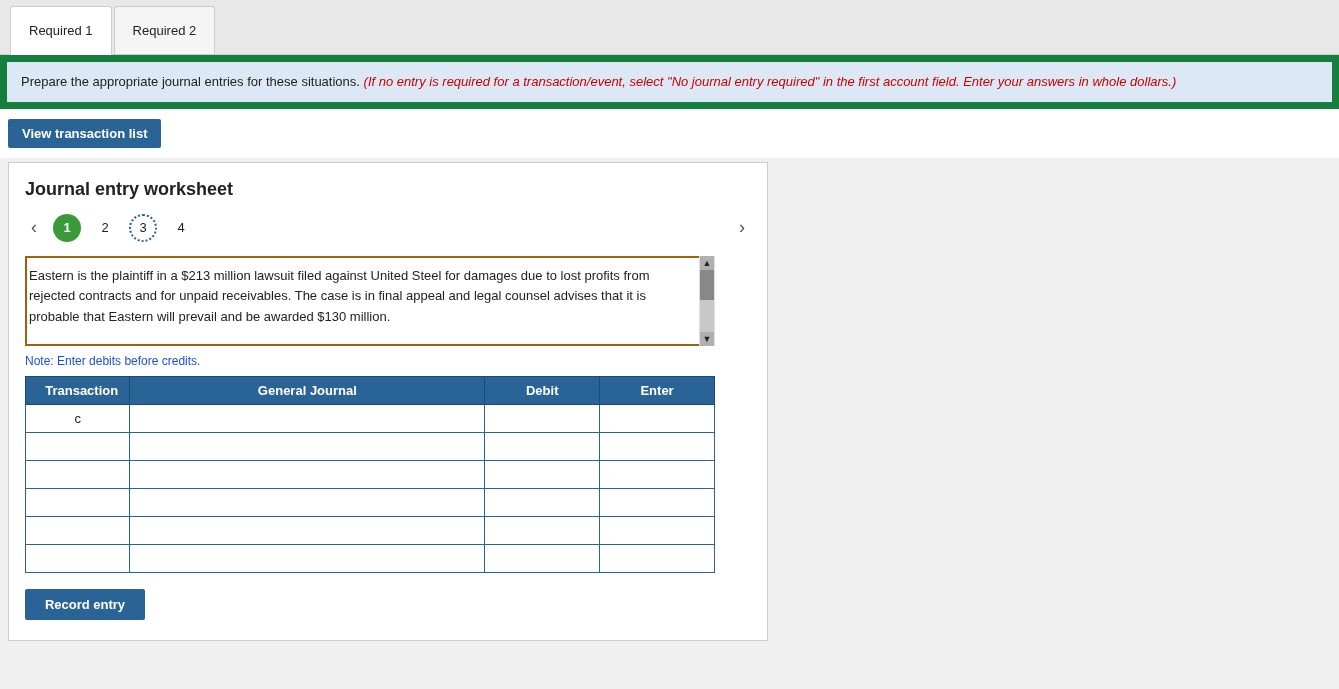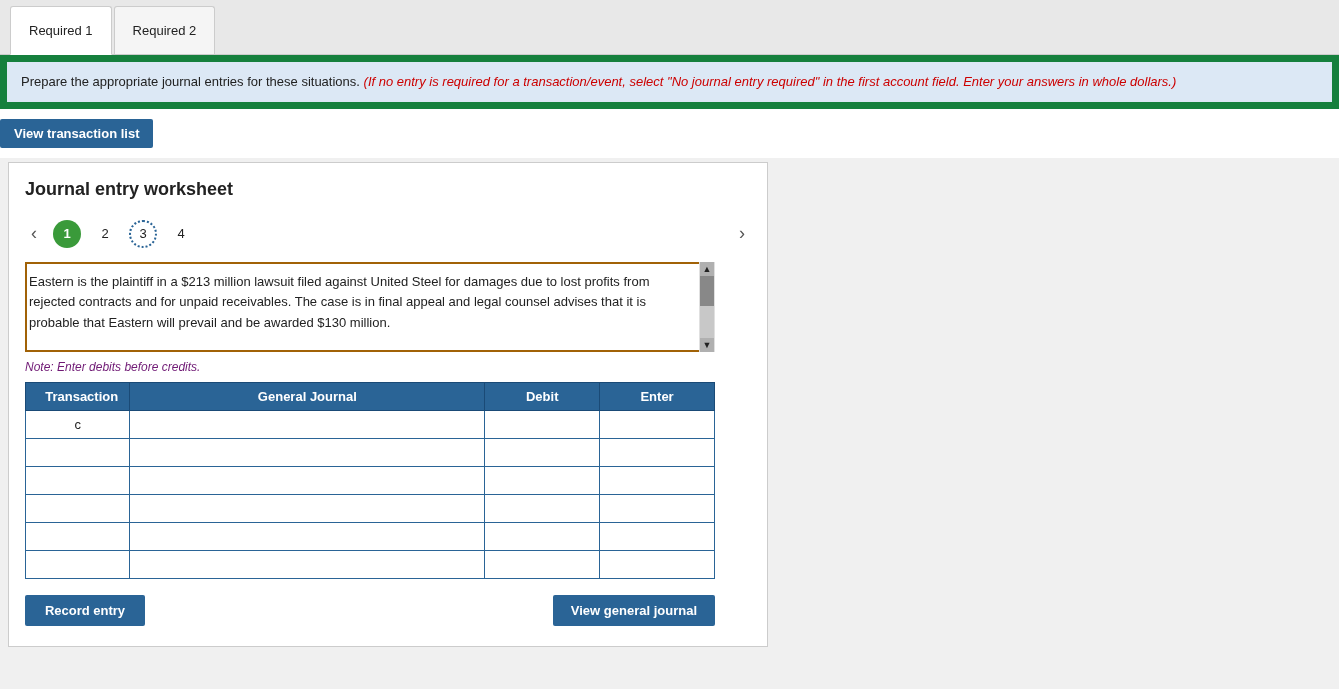--- a/index.html
+++ b/index.html
@@ -44,21 +44,21 @@
     }
     .instruction-box .normal {
       color: #222;
     }
     .instruction-box .italic-red {
       color: #cc0000;
       font-style: italic;
     }
 
     .view-btn-bar {
-      padding: 10px 0;
+      padding: 10px 8px;
       background: #fff;
     }
     .btn-blue {
       background: #2a6496;
       color: #fff;
       border: none;
       padding: 7px 14px;
       font-size: 13px;
       font-weight: bold;
       cursor: pointer;
@@ -69,21 +69,21 @@
       background: #fff;
       border: 1px solid #ccc;
       margin: 4px 8px 8px 8px;
       padding: 16px 16px 20px 16px;
       max-width: 760px;
     }
 
     .worksheet-title {
       font-size: 18px;
       font-weight: bold;
-      margin-bottom: 20px;
+      margin-bottom: 14px;
     }
 
     .nav-row {
       display: flex;
       align-items: center;
       margin-bottom: 14px;
       gap: 10px;
     }
     .nav-arrow {
       font-size: 18px;
@@ -156,22 +156,21 @@
       width: 14px;
       background: #c8c8c8;
     }
     .scroll-thumb {
       width: 14px;
       height: 30px;
       background: #888;
     }
 
     .note-text {
-      color: #701a75;
-      font-style: italic;
+      color: #1d4ed8;
       font-size: 12px;
       margin-bottom: 8px;
     }
 
     .journal-table {
       width: 100%;
       border-collapse: collapse;
       max-width: 690px;
       margin-bottom: 16px;
     }
@@ -328,16 +327,15 @@
         <td class="transaction-cell"></td>
         <td><input type="text" style=""></td>
         <td><input type="text" style=""></td>
         <td><input type="text" style=""></td>
       </tr>
     </tbody>
   </table>
 
   <div class="bottom-btn-row">
     <button class="btn-bottom">Record entry</button>
-    <button class="btn-bottom btn-view-journal">View general journal</button>
   </div>
 
 </div>
 
 </body></html>

